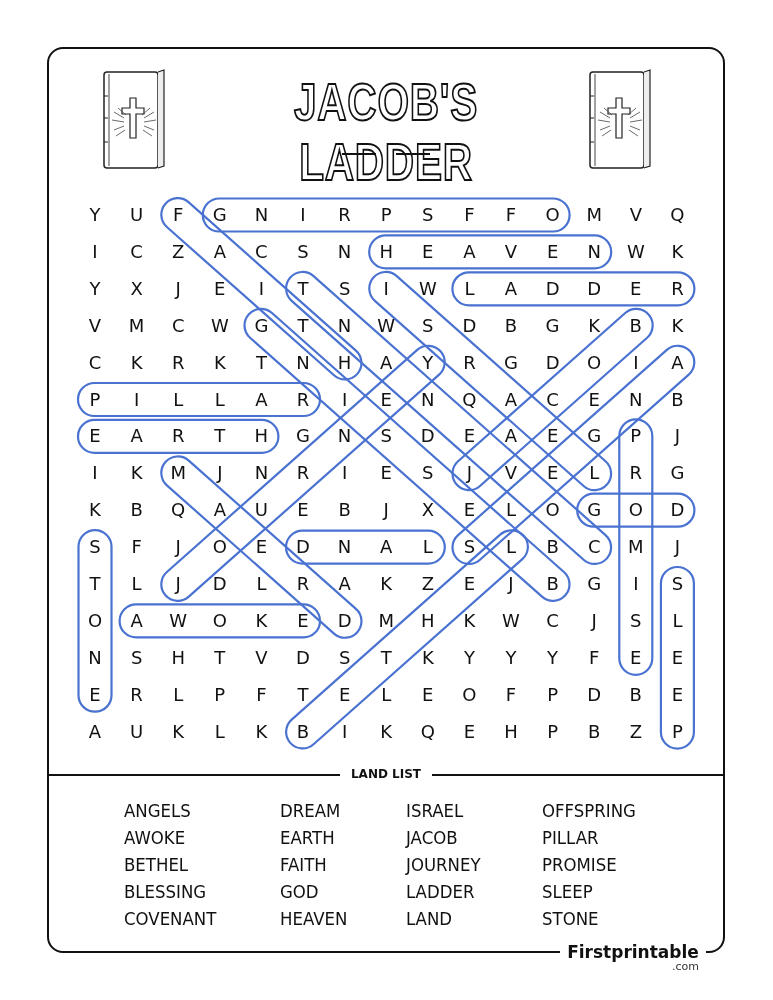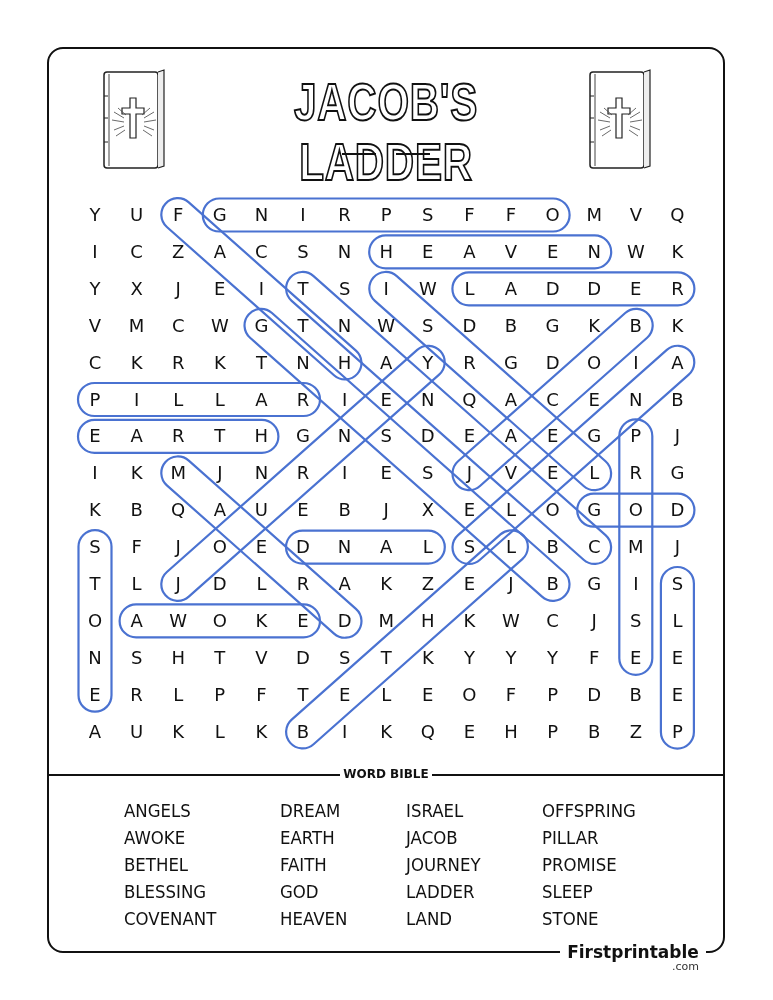--- a/index.html
+++ b/index.html
@@ -317,21 +317,21 @@
     <div class="cell" style="left: 427.8px; top: 731.6px;">Q</div>
     <div class="cell" style="left: 469.4px; top: 731.6px;">E</div>
     <div class="cell" style="left: 511px; top: 731.6px;">H</div>
     <div class="cell" style="left: 552.6px; top: 731.6px;">P</div>
     <div class="cell" style="left: 594.2px; top: 731.6px;">B</div>
     <div class="cell" style="left: 635.8px; top: 731.6px;">Z</div>
     <div class="cell" style="left: 677.4px; top: 731.6px;">P</div>
   </div>
 
 <div class="wl-line"></div>
-<div class="wl-label">WORD BIBLE</div>
+<div class="wl-label">LAND LIST</div>
 <div id="wordlist">
     <div class="word" style="left: 124px; top: 800px;">ANGELS</div>
     <div class="word" style="left: 124px; top: 827px;">AWOKE</div>
     <div class="word" style="left: 124px; top: 854px;">BETHEL</div>
     <div class="word" style="left: 124px; top: 881px;">BLESSING</div>
     <div class="word" style="left: 124px; top: 908px;">COVENANT</div>
     <div class="word" style="left: 280px; top: 800px;">DREAM</div>
     <div class="word" style="left: 280px; top: 827px;">EARTH</div>
     <div class="word" style="left: 280px; top: 854px;">FAITH</div>
     <div class="word" style="left: 280px; top: 881px;">GOD</div>

